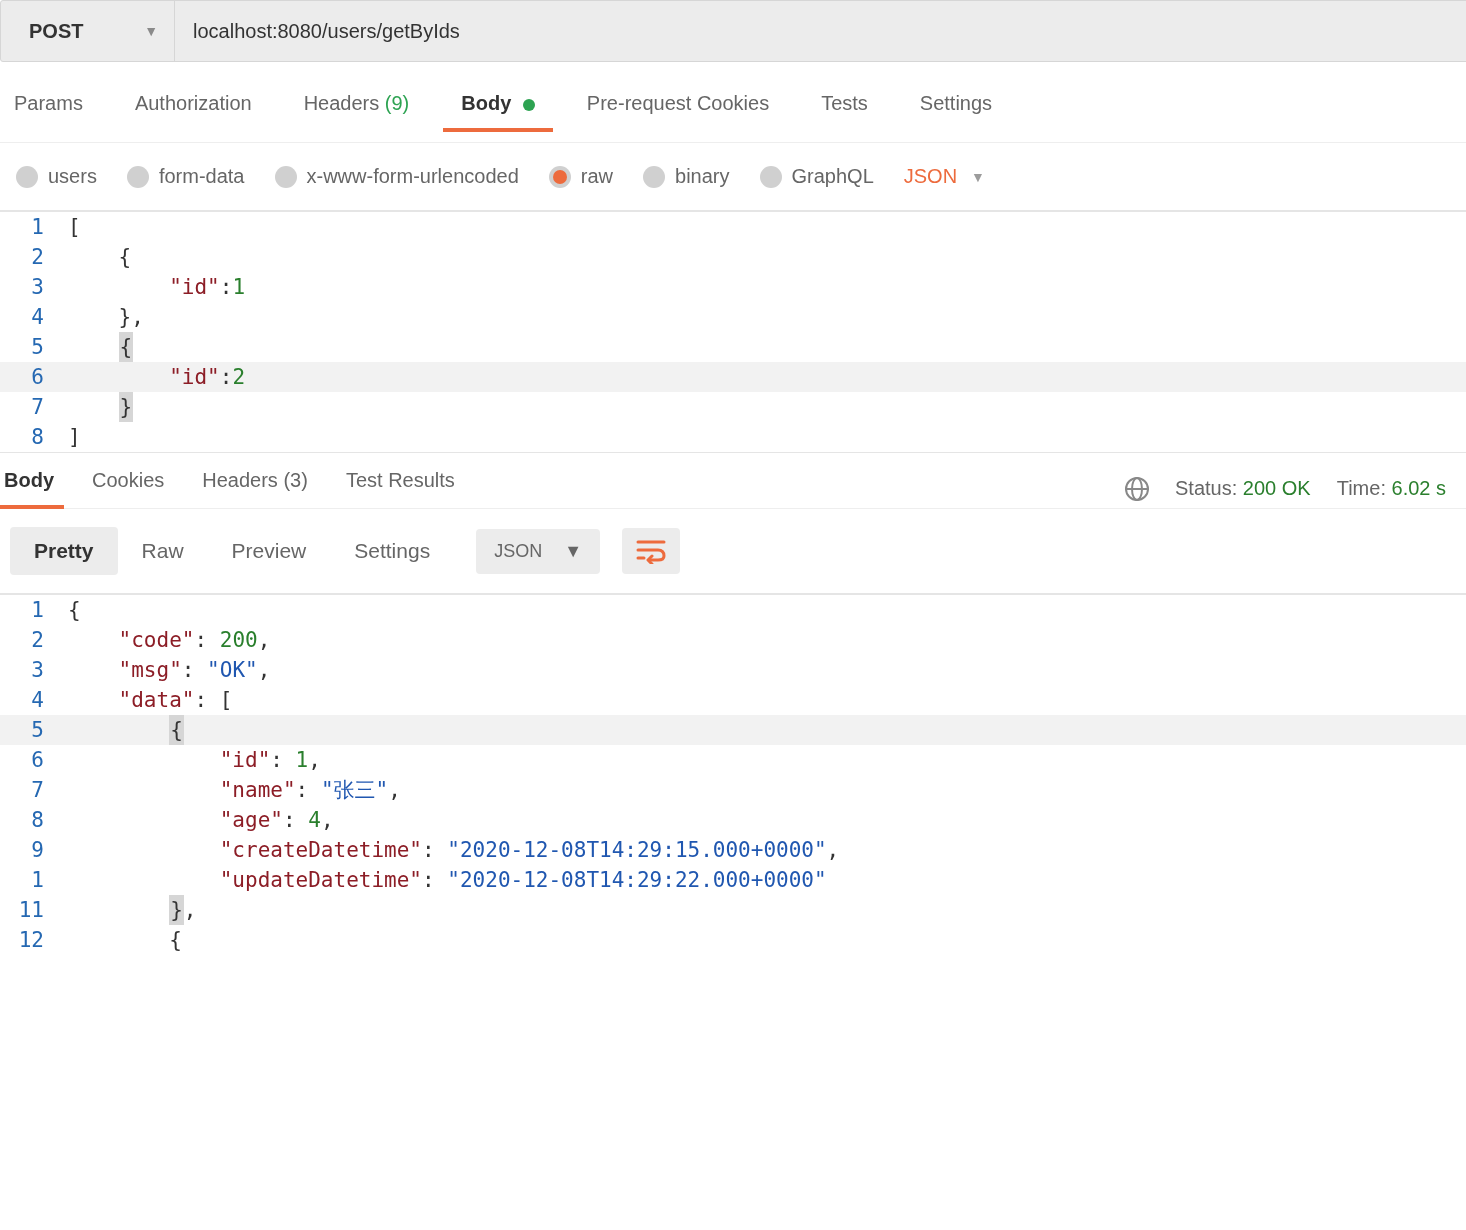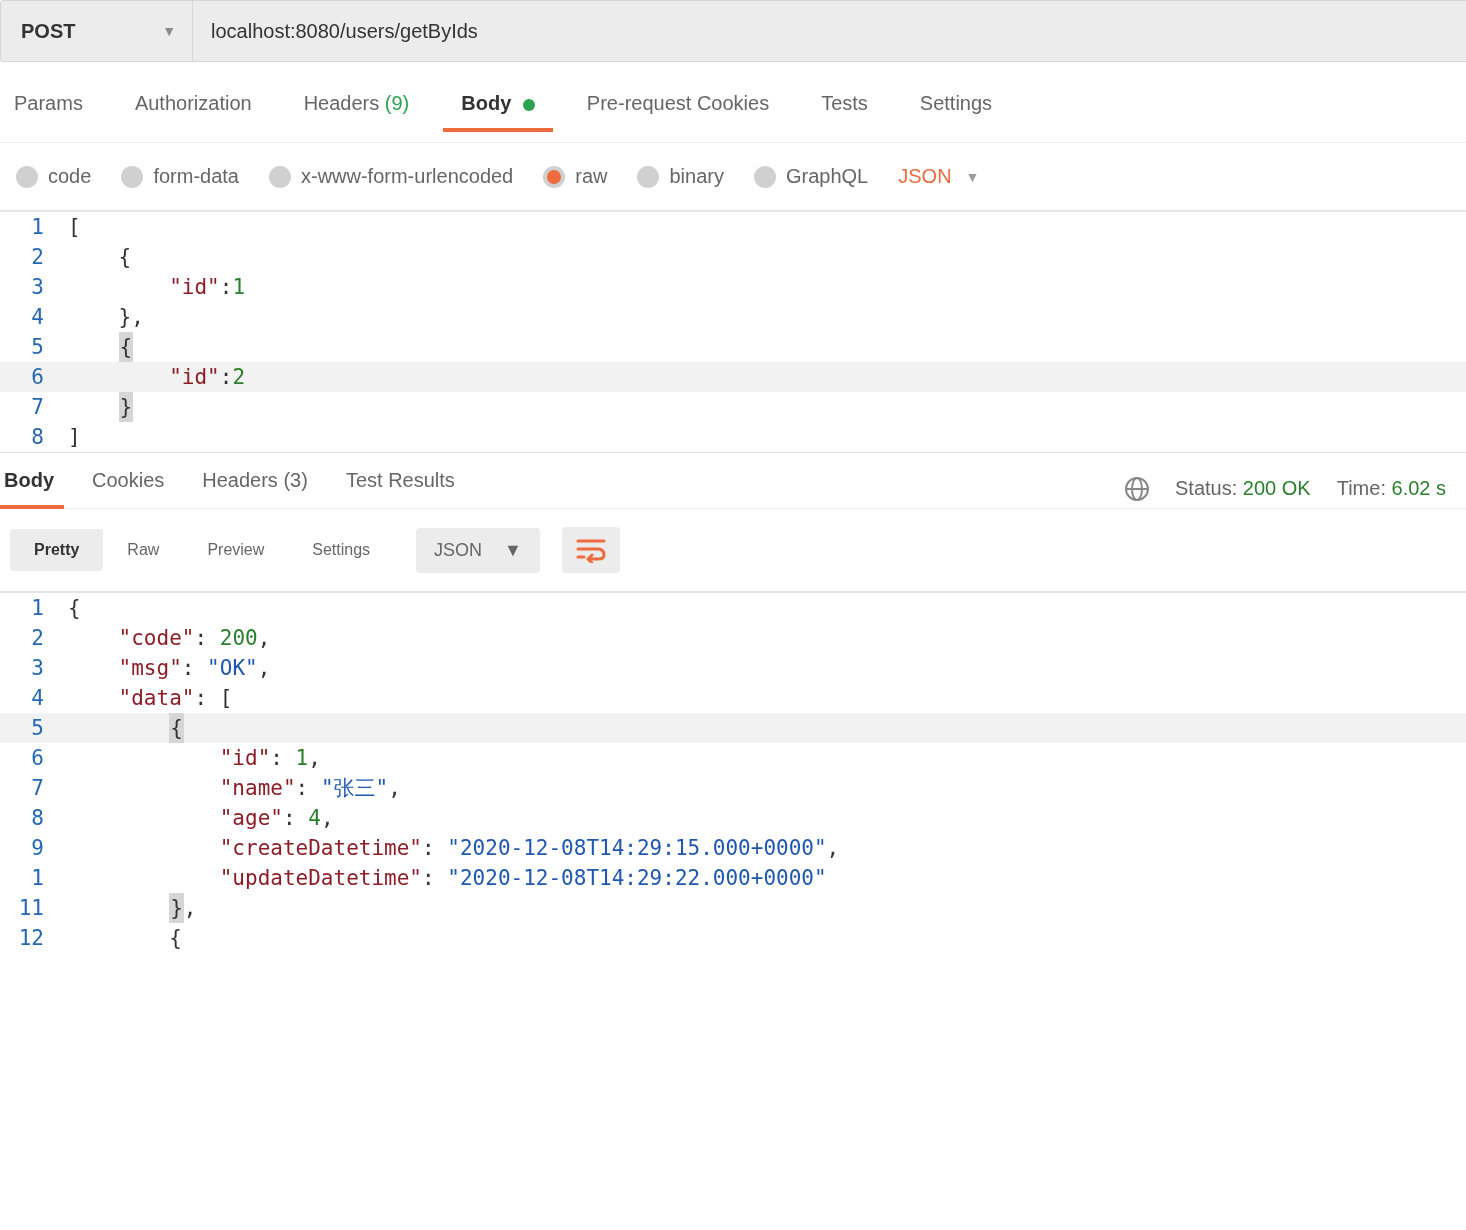--- a/index.html
+++ b/index.html
@@ -1,19 +1,19 @@
 <!DOCTYPE html>
 <html><head>
 <meta charset="utf-8">
 <style>
 * { box-sizing: border-box; margin: 0; padding: 0; }
 body { font-family: "Helvetica Neue", Arial, sans-serif; font-size: 18px; color: #333; background: #fff; width: 1466px; }
 
 .request-bar { display: flex; border: 1px solid #d6d6d6; border-radius: 3px; background: #ececec; height: 62px; margin: 0 0 8px 0; width: 1470px; }
-.method-select { width: 192px; display: flex; align-items: center; justify-content: space-between; padding: 0 16px 0 20px; border-right: 1px solid #d6d6d6; font-weight: 600; color: #333; font-size: 20px; }
+.method-select { width: 174px; display: flex; align-items: center; justify-content: space-between; padding: 0 16px 0 28px; border-right: 1px solid #d6d6d6; font-weight: 600; color: #333; font-size: 20px; }
 .method-select .chev { color: #8a8a8a; font-size: 14px; }
 .url-input { flex: 1; display: flex; align-items: center; padding: 0 18px; color: #333; font-size: 20px; font-weight: 500; background: #ececec; }
 
 .tabs { display: flex; gap: 44px; padding: 12px 10px 11px 10px; border-bottom: 1px solid #eee; }
 .tab { padding: 10px 4px 16px 4px; color: #666; font-size: 20px; cursor: pointer; position: relative; }
 .tab.active { color: #333; font-weight: 600; }
 .tab.active::after { content: ""; position: absolute; left: -14px; right: -14px; bottom: -1px; height: 4px; background: #ed6b3d; }
 .tab .count-green { color: #2da352; }
 .tab .dot { display: inline-block; width: 12px; height: 12px; border-radius: 50%; background: #2da352; margin-left: 6px; vertical-align: middle; }
 
@@ -43,21 +43,21 @@
 .response-tabs .rtab { padding: 0 4px 16px 4px; position: relative; cursor: pointer; }
 .response-tabs .rtab.active { color: #333; font-weight: 600; }
 .response-tabs .rtab.active::after { content:""; position:absolute; left:-6px; right:-6px; bottom:-1px; height:4px; background:#ed6b3d; }
 .response-meta { margin-left: auto; display: flex; gap: 26px; color: #666; padding-right: 10px; }
 .response-meta .globe { width: 24px; height: 24px; border: 2px solid #888; border-radius: 50%; position: relative; }
 .response-meta .globe::before { content:""; position:absolute; top:-2px; bottom:-2px; left:50%; width:12px; margin-left:-6px; border:2px solid #888; border-radius:50%; box-sizing:border-box; }
 .response-meta .globe::after { content:""; position:absolute; left:-2px; right:-2px; top:50%; height:2px; margin-top:-1px; background:#888; }
 .meta-val { color: #2a7f2d; }
 
 .view-bar { display: flex; align-items: center; gap: 0; padding: 18px 10px 18px 10px; border-bottom: 1px solid #e5e5e5; }
-.view-btn { padding: 12px 24px; font-size: 16px; color: #666; border-radius: 4px; }
+.view-btn { padding: 12px 24px; font-size: 21px; color: #666; border-radius: 4px; }
 .view-btn.active { background: #ececec; color: #333; font-weight: 600; }
 .view-select { margin-left: 22px; background: #ececec; border-radius: 4px; padding: 12px 18px; display: inline-flex; align-items: center; gap: 22px; color: #666; }
 .view-wrap { margin-left: 22px; background: #ececec; border-radius: 4px; padding: 10px 14px; display:inline-flex; }
 .wrap-icon { display:inline-block; }
 </style>
 </head>
 <body>
 
 <div class="request-bar">
   <div class="method-select">
@@ -81,21 +81,21 @@
     <span class="dot"></span>
   </div>
   <div class="tab">Pre-request Cookies</div>
   <div class="tab">Tests</div>
   <div class="tab">Settings</div>
 </div>
 
 <div class="body-options">
   <label class="radio">
       <span class="circle"></span>
-      <span>code</span>
+      <span>users</span>
     </label>
   <label class="radio">
       <span class="circle"></span>
       <span>form-data</span>
     </label>
   <label class="radio">
       <span class="circle"></span>
       <span>x-www-form-urlencoded</span>
     </label>
   <label class="radio selected">

